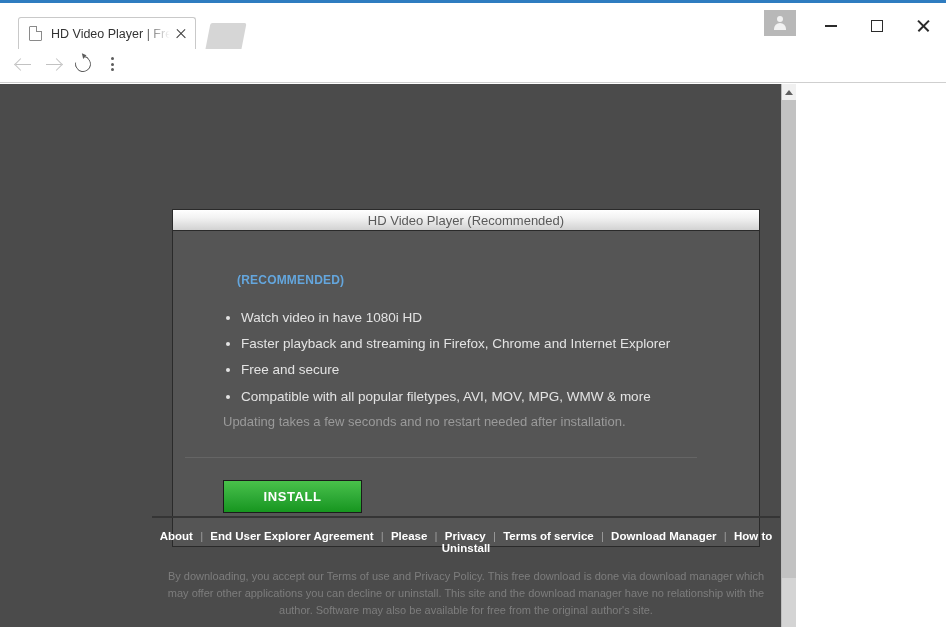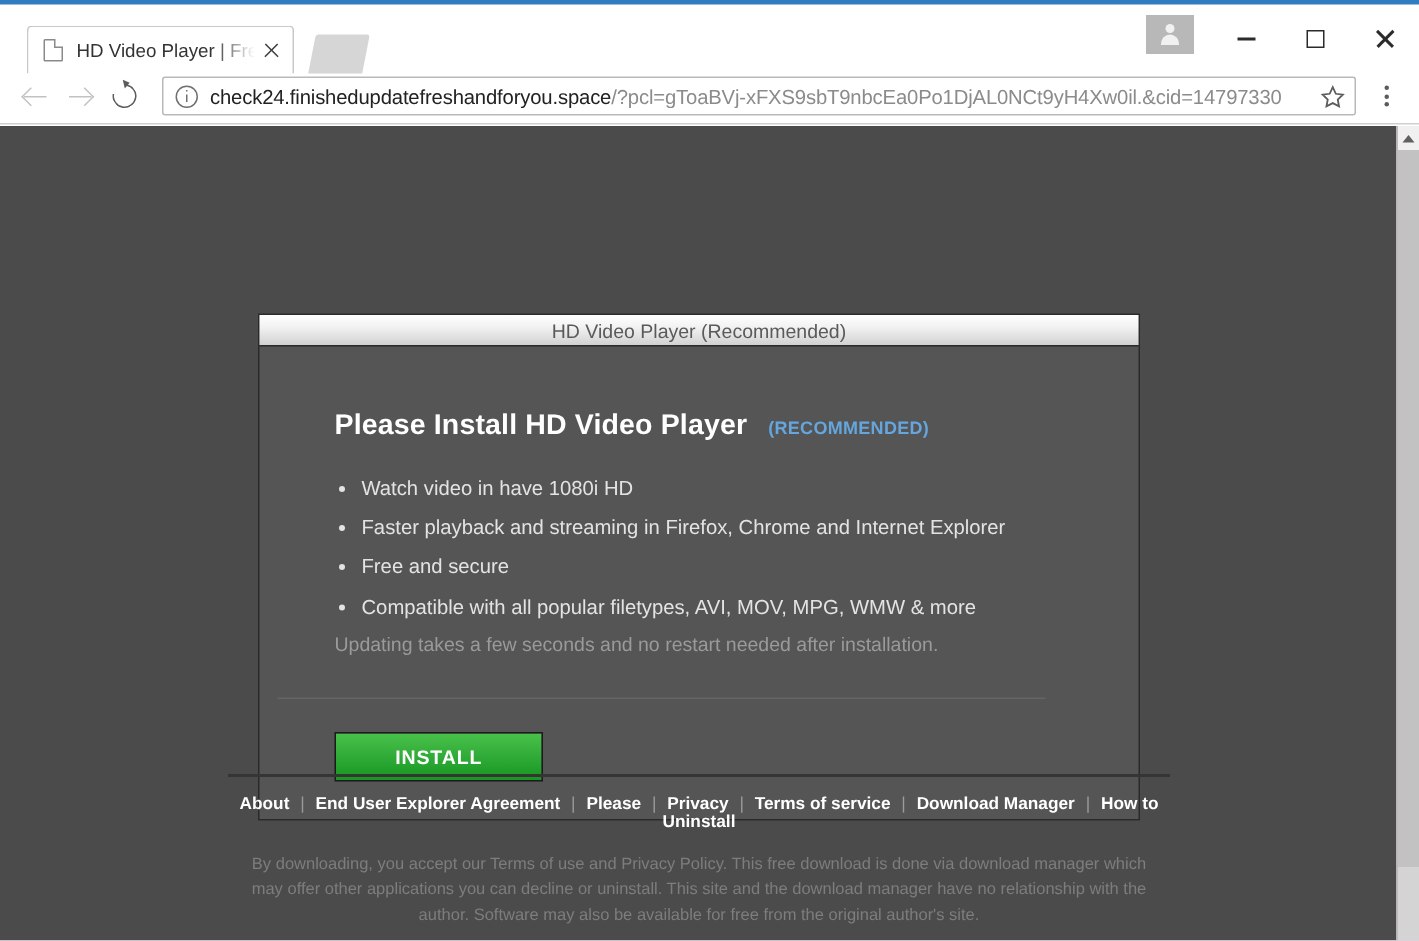--- a/index.html
+++ b/index.html
@@ -162,22 +162,22 @@
     flex: none; width: 17px; height: 17px; margin-left: 4px;
     color: #5c5c5c;
   }
   .menu-btn { width: 28px; height: 28px; display: flex; flex-direction: column;
     align-items: center; justify-content: center; gap: 2.5px; }
   .menu-dot { width: 3px; height: 3px; border-radius: 50%; background: #5c5c5c; }
 
   
   .viewport {
     position: absolute; left: 0; top: 84px;
-    width: 946px; height: 543px;
-    background: #f9a8d4; overflow: hidden;
+    width: 796px; height: 543px;
+    background: #0f766e; overflow: hidden;
   }
   .page {
     position: absolute; left: 0; top: 0;
     width: 931px; height: 543px;
     background: #4b4b4b;
   }
 
   
   .scrollbar {
     position: absolute; right: 0; top: 0;
@@ -309,46 +309,38 @@
     <div class="navbtn">
       <span class="arrow-ico back-ico"></span>
     </div>
     <div class="navbtn">
       <span class="arrow-ico fwd-ico"></span>
     </div>
     <div class="navbtn">
       <span class="reload-ico"></span>
     </div>
 
-    <div class="urlbar">
-      <span class="info-ico"></span>
-      <span class="url-text"><span class="url-host">check24.finishedupdatefreshandforyou.space</span><span>/?pcl=gToaBVj-xFXS9sbT9nbcEa0Po1DjAL0NCt9yH4Xw0il.&amp;cid=14797330</span></span>
-      <svg class="star-ico" viewBox="0 0 24 24" fill="none" stroke="currentColor" stroke-width="1.7">
-        <polygon points="12,3 14.9,9.2 21.5,10 16.7,14.6 17.9,21.1 12,18 6.1,21.1 7.3,14.6 2.5,10 9.1,9.2"></polygon>
-      </svg>
-    </div>
 
     <div class="menu-btn">
       <span class="menu-dot"></span>
       <span class="menu-dot"></span>
       <span class="menu-dot"></span>
     </div>
   </div>
 
   <div class="viewport">
     <div class="page">
 
       <div class="install-box">
         <div class="box-titlebar">
           <span class="box-title">HD Video Player (Recommended)</span>
         </div>
 
         <div class="box-body">
           <div class="headline-row">
-            <span class="headline">Please Install HD Video Player</span>
             <span class="recommended">(RECOMMENDED)</span>
           </div>
 
           <ul class="feature-list">
             <li>Watch video in have 1080i HD</li>
             <li>Faster playback and streaming in Firefox, Chrome and Internet Explorer</li>
             <li>Free and secure</li>
             <li>Compatible with all popular filetypes, AVI, MOV, MPG, WMW &amp; more</li>
           </ul>
 

